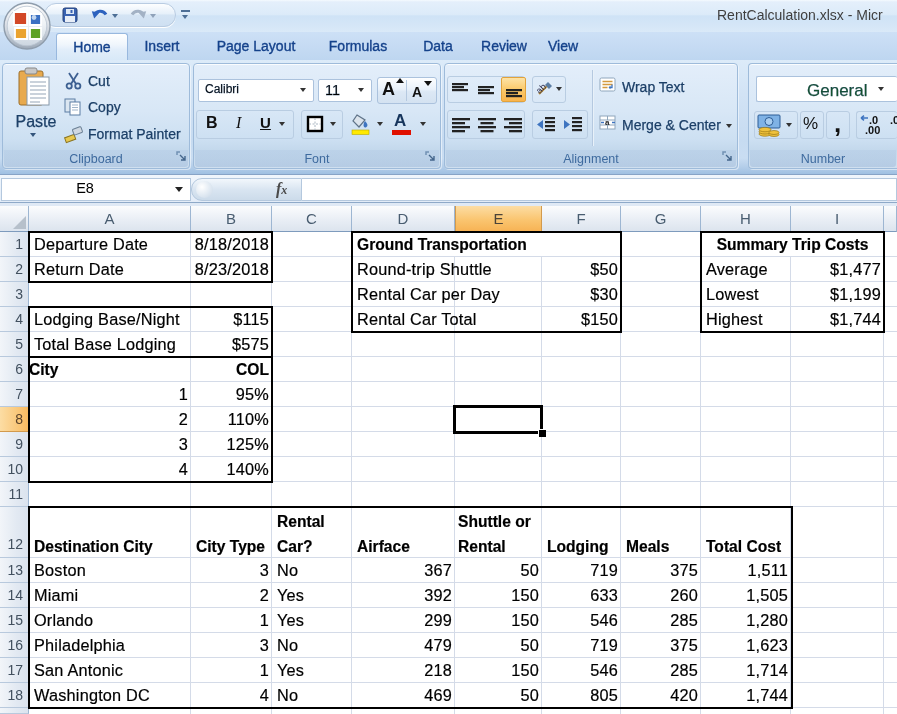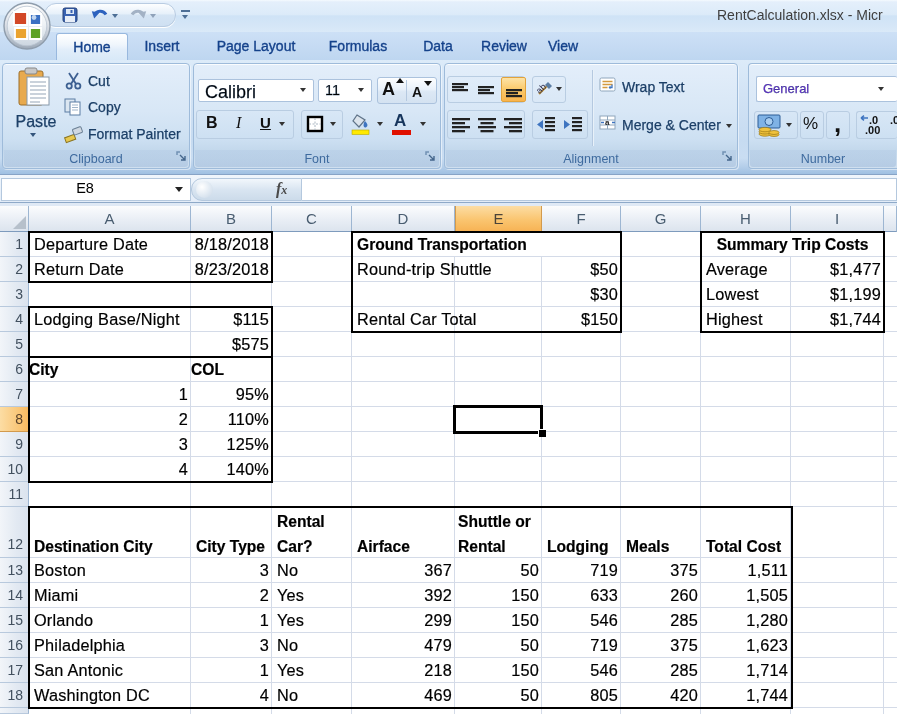--- a/index.html
+++ b/index.html
@@ -146,21 +146,21 @@
         <path d="M9 8 h6 M9 10.5 h6 M9 13 h6"></path>
       </g>
 </svg>
 <div class="rtxt" style="left:88px;top:99px">Copy</div>
 <svg class="ab" style="left:63px;top:124px" width="22" height="20" viewBox="0 0 22 20">
 <path d="M2 12 L12 12 L12 17 L2 17 Z" fill="#e8c84e" stroke="#8a7420" transform="rotate(-20 7 14)"></path>
 <rect x="10" y="4" width="9" height="6" rx="1" fill="#cfd8e2" stroke="#6a7f94" transform="rotate(-20 14 7)"></rect>
 </svg>
 <div class="rtxt" style="left:88px;top:126px">Format Painter</div>
 <div class="combo" style="left:198px;top:79px;width:116px;height:23px"></div>
-<div class="rtxt" style="left:205px;top:82px;color:#000;font-size:18px">Calibri</div>
+<div class="rtxt" style="left:205px;top:82px;color:#000;font-size:12px">Calibri</div>
 <div class="ab dda" style="left:300px;top:88px;border-top-color:#333"></div>
 <div class="combo" style="left:318px;top:79px;width:54px;height:23px"></div>
 <div class="rtxt" style="left:325px;top:82px;color:#000;font-size:14.5px">11</div>
 <div class="ab dda" style="left:358px;top:88px;border-top-color:#333"></div>
 <div class="btn2" style="left:377px;top:77px;width:60px;height:27px"></div>
 <div class="ab" style="left:382px;top:79px;font-size:18px;font-weight:bold;color:#111">A</div>
 <div class="ab" style="left:396px;top:78px;width:0;height:0;border-left:4px solid transparent;border-right:4px solid transparent;border-bottom:5px solid #111"></div>
 <div class="ab" style="left:412px;top:84px;font-size:14px;font-weight:bold;color:#111">A</div>
 <div class="ab" style="left:424px;top:81px;width:0;height:0;border-left:4px solid transparent;border-right:4px solid transparent;border-top:5px solid #111"></div>
 <div class="ab" style="left:406px;top:80px;width:1px;height:21px;background:#b5c9e0"></div>
@@ -258,21 +258,21 @@
 <div class="rtxt" style="left:622px;top:79px">Wrap Text</div>
 <svg class="ab" style="left:599px;top:115px" width="18" height="16" viewBox="0 0 18 16">
 <rect x="1" y="1" width="15" height="13" fill="#fff" stroke="#8fa6bc"></rect>
 <path d="M1 5 h15 M1 10 h15 M8.5 1 v4 M8.5 10 v4" stroke="#8fa6bc" stroke-width="1"></path>
 <text x="6" y="9.5" font-size="8" font-weight="bold" fill="#222" font-family="sans-serif">a</text>
 <path d="M2 7.5 l3 0 M16 7.5 l-3 0" stroke="#3e74c0" stroke-width="1.4"></path>
 </svg>
 <div class="rtxt" style="left:622px;top:117px">Merge &amp; Center</div>
 <div class="ab dda" style="left:726px;top:124px;border-top-color:#333"></div>
 <div class="combo" style="left:756px;top:76px;width:141px;height:26px;border-right:none"></div>
-<div class="rtxt" style="left:763px;top:81px;color:#6d28d9;font-size:13px">General</div>
+<div class="rtxt" style="left:807px;top:81px;color:#14532d;font-size:17px">General</div>
 <div class="ab dda" style="left:878px;top:87px;border-top-color:#333"></div>
 <div class="btn2" style="left:754px;top:111px;width:44px;height:28px;background:none;border-color:#b9cde2"></div>
 <svg class="ab" style="left:757px;top:113px" width="26" height="24" viewBox="0 0 26 24">
 <rect x="1" y="2" width="22" height="13" rx="1" fill="#7fb2e5" stroke="#2d5d96"></rect>
 <circle cx="12" cy="8.5" r="4" fill="#a8cdf0" stroke="#2d5d96"></circle>
 <g fill="#f0c23c" stroke="#9a7714" stroke-width=".7">
 <ellipse cx="8" cy="21" rx="6" ry="2.2"></ellipse>
         <ellipse cx="8" cy="18.8" rx="6" ry="2.2"></ellipse>
         <ellipse cx="8" cy="16.6" rx="6" ry="2.2"></ellipse>
 <ellipse cx="17" cy="21.5" rx="5" ry="2"></ellipse>
@@ -369,34 +369,36 @@
 <div class="ab" style="left:28px;top:356px;width:245px;height:2px;background:#000"></div>
 <div class="blk" style="left:351px;top:231px;width:271px;height:102px"></div>
 <div class="blk" style="left:700px;top:231px;width:185px;height:102px"></div>
 <div class="blk" style="left:28px;top:506px;width:765px;height:203px"></div>
 <div class="cell" style="left:34px;top:232px;height:25px;line-height:25px;">Departure Date</div>
 <div class="cell" style="left:191px;width:78px;top:232px;height:25px;line-height:25px;text-align:right;">8/18/2018</div>
 <div class="cell" style="left:34px;top:257px;height:25px;line-height:25px;text-align:right;">Return Date</div>
 <div class="cell" style="left:191px;width:78px;top:257px;height:25px;line-height:25px;text-align:right;">8/23/2018</div>
 <div class="cell" style="left:34px;top:307px;height:25px;line-height:25px;">Lodging Base/Night</div>
 <div class="cell" style="left:191px;width:78px;top:307px;height:25px;line-height:25px;text-align:right;">$115</div>
+<div class="cell" style="left:34px;top:332px;height:25px;line-height:25px;">Total Base Lodging</div>
 <div class="cell" style="left:191px;width:78px;top:332px;height:25px;line-height:25px;text-align:right;">$575</div>
 <div class="cell bold" style="left:29px;width:159px;top:357px;height:25px;line-height:25px;text-align:left;">City</div>
-<div class="cell bold" style="left:191px;width:78px;top:357px;height:25px;line-height:25px;">COL</div>
+<div class="cell bold" style="left:191px;width:78px;top:357px;height:25px;line-height:25px;text-align:right;">COL</div>
 <div class="cell" style="left:29px;width:159px;top:382px;height:25px;line-height:25px;text-align:right;">1</div>
 <div class="cell" style="left:191px;width:78px;top:382px;height:25px;line-height:25px;text-align:right;">95%</div>
 <div class="cell" style="left:29px;width:159px;top:407px;height:25px;line-height:25px;text-align:right;">2</div>
 <div class="cell" style="left:191px;width:78px;top:407px;height:25px;line-height:25px;text-align:right;">110%</div>
 <div class="cell" style="left:29px;width:159px;top:432px;height:25px;line-height:25px;text-align:right;">3</div>
 <div class="cell" style="left:191px;width:78px;top:432px;height:25px;line-height:25px;text-align:right;">125%</div>
 <div class="cell" style="left:29px;width:159px;top:457px;height:25px;line-height:25px;text-align:right;">4</div>
 <div class="cell" style="left:191px;width:78px;top:457px;height:25px;line-height:25px;text-align:right;">140%</div>
 <div class="cell bold" style="left:357px;top:232px;height:25px;line-height:25px;">Ground Transportation</div>
 <div class="cell" style="left:357px;top:257px;height:25px;line-height:25px;">Round-trip Shuttle</div>
 <div class="cell" style="left:542px;width:76px;top:257px;height:25px;line-height:25px;text-align:right;">$50</div>
+<div class="cell" style="left:357px;top:282px;height:25px;line-height:25px;">Rental Car per Day</div>
 <div class="cell" style="left:542px;width:76px;top:282px;height:25px;line-height:25px;text-align:right;">$30</div>
 <div class="cell" style="left:357px;top:307px;height:25px;line-height:25px;">Rental Car Total</div>
 <div class="cell" style="left:542px;width:76px;top:307px;height:25px;line-height:25px;text-align:right;">$150</div>
 <div class="cell bold" style="left:701px;width:183px;top:232px;height:25px;line-height:25px;text-align:center">Summary Trip Costs</div>
 <div class="cell" style="left:706px;top:257px;height:25px;line-height:25px;">Average</div>
 <div class="cell" style="left:791px;width:90px;top:257px;height:25px;line-height:25px;text-align:right;">$1,477</div>
 <div class="cell" style="left:706px;top:282px;height:25px;line-height:25px;">Lowest</div>
 <div class="cell" style="left:791px;width:90px;top:282px;height:25px;line-height:25px;text-align:right;">$1,199</div>
 <div class="cell" style="left:706px;top:307px;height:25px;line-height:25px;">Highest</div>
 <div class="cell" style="left:791px;width:90px;top:307px;height:25px;line-height:25px;text-align:right;">$1,744</div>

